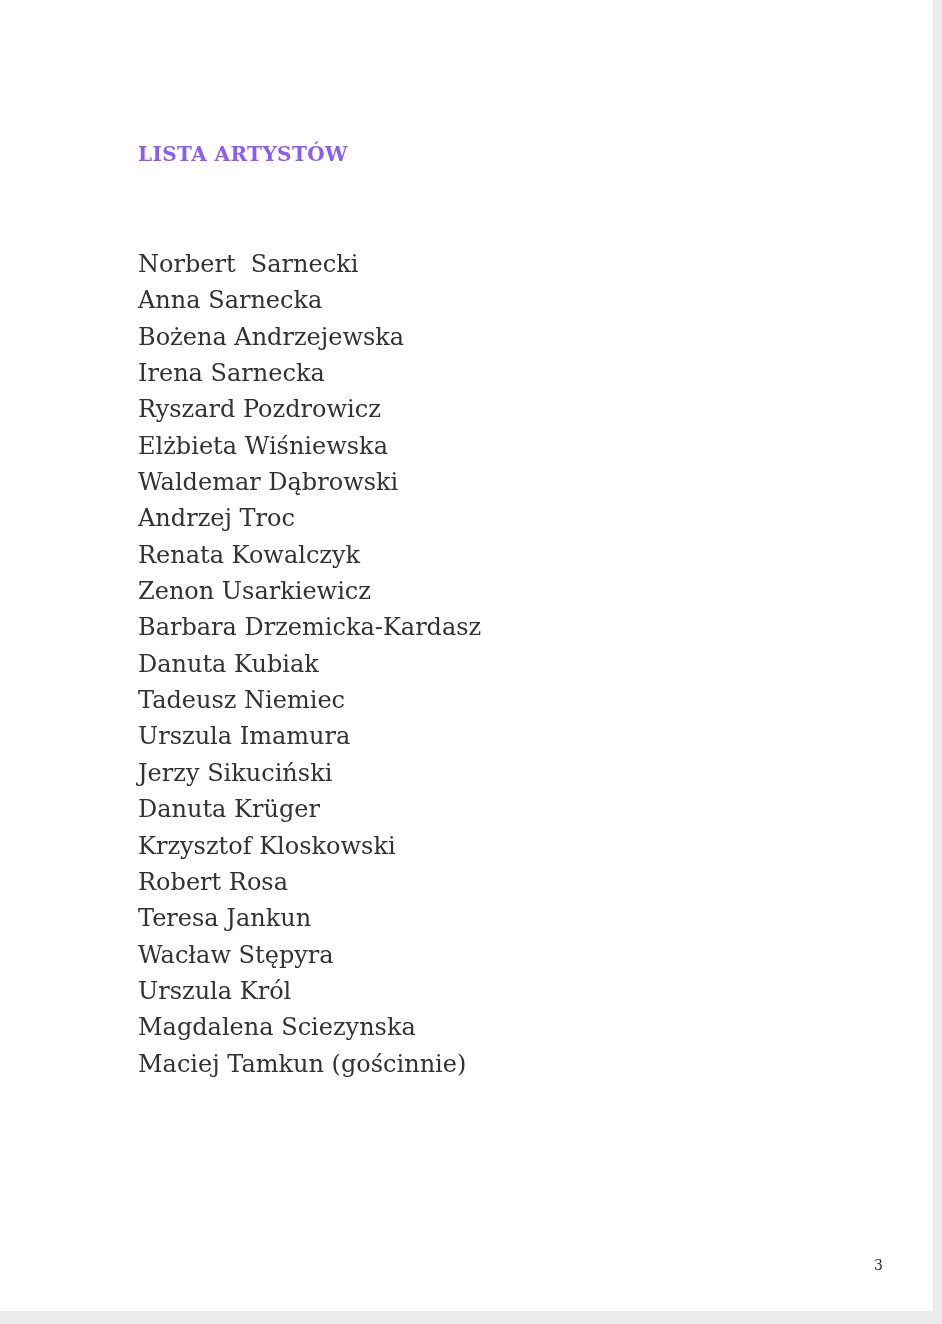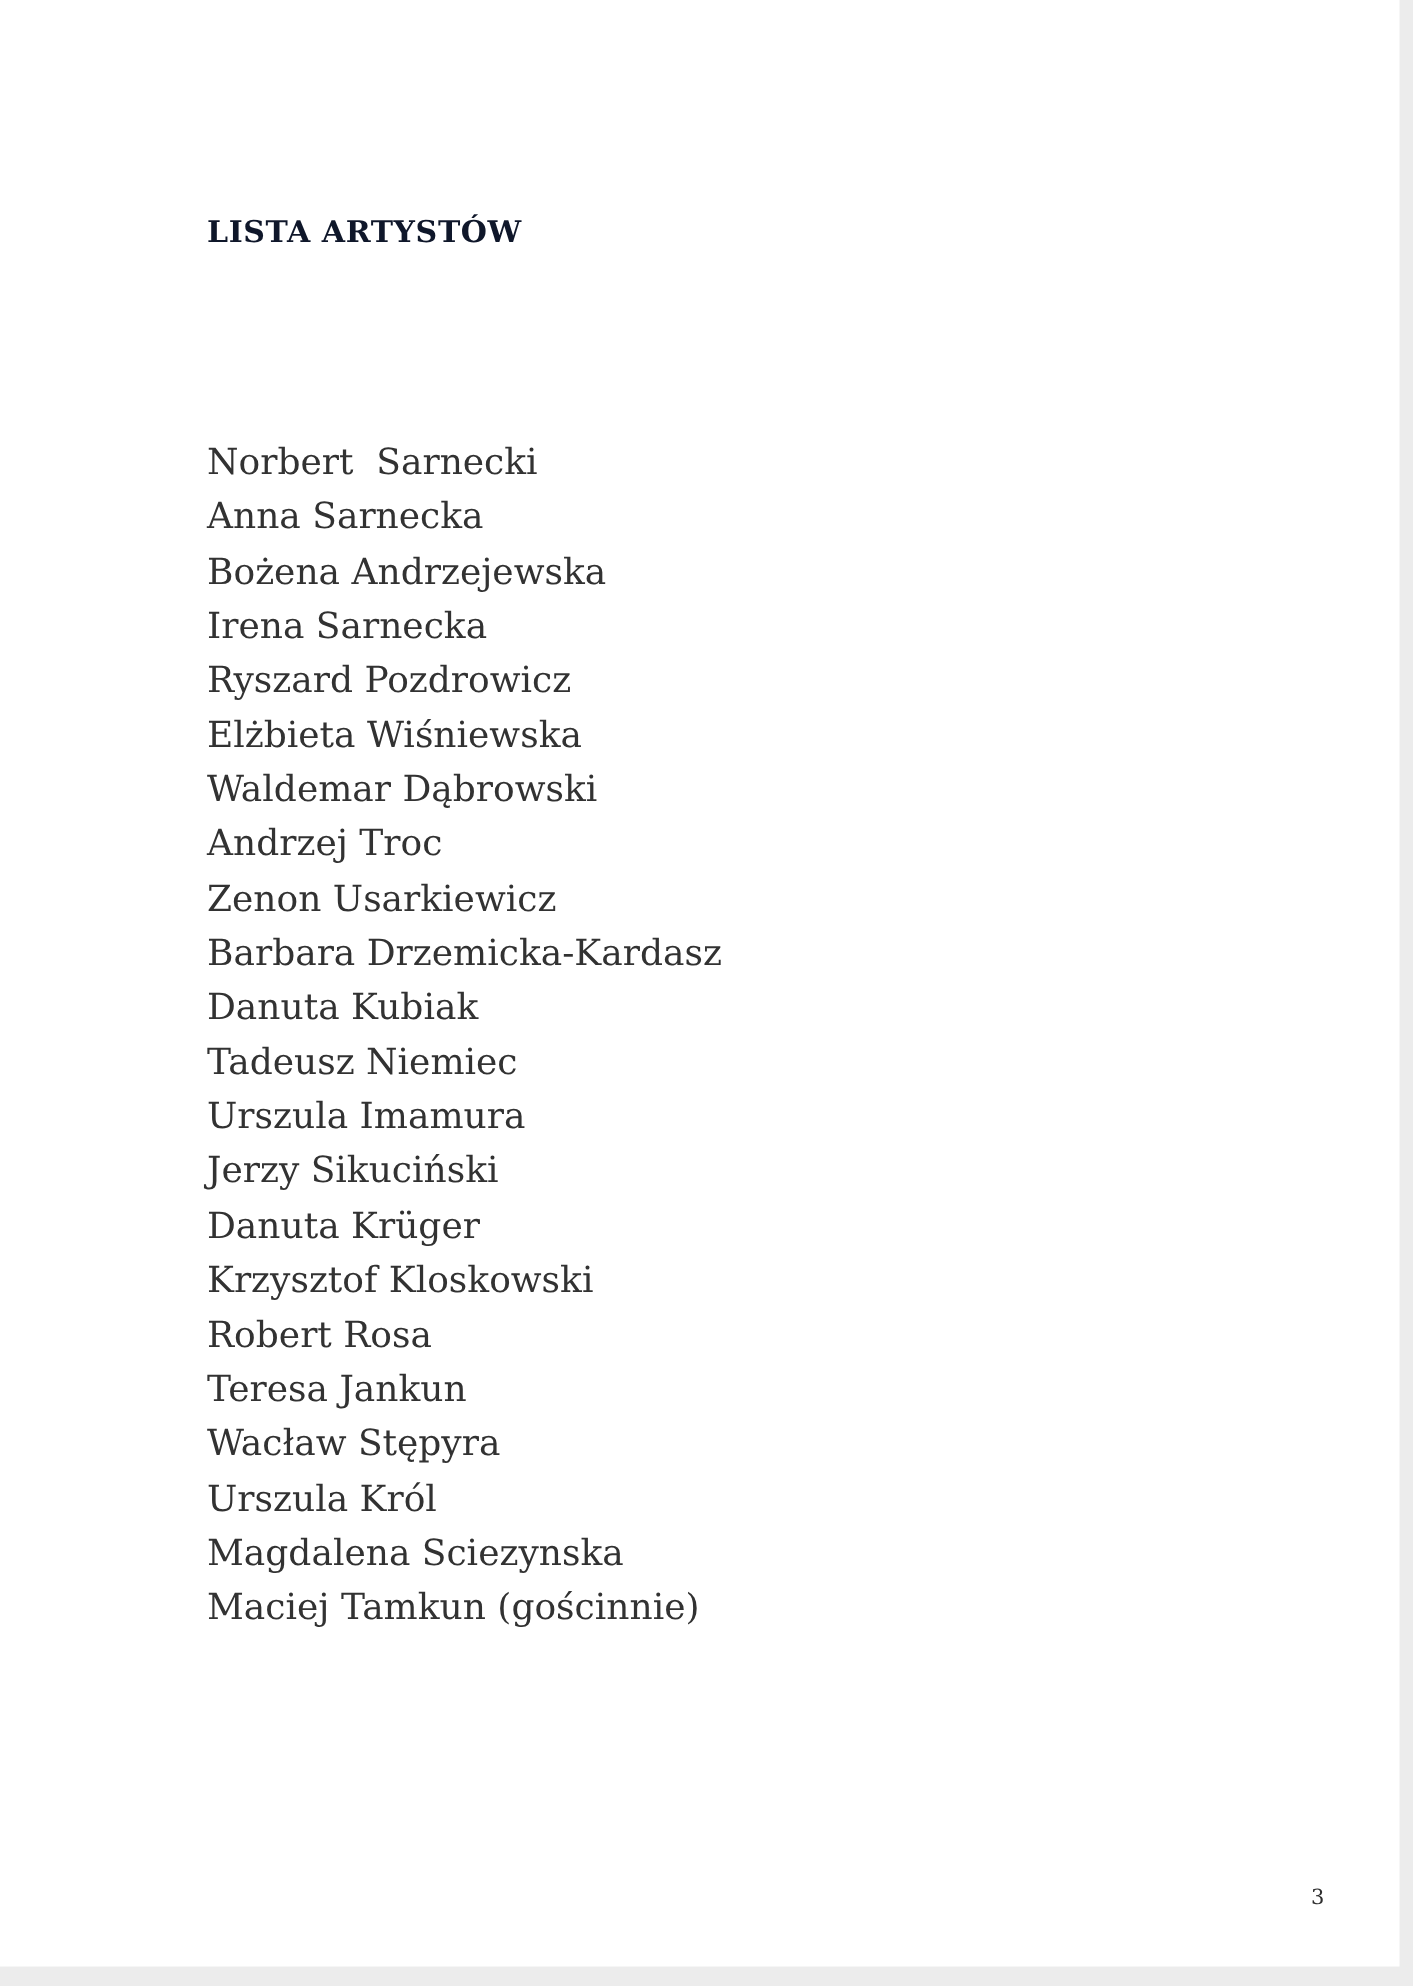--- a/index.html
+++ b/index.html
@@ -25,29 +25,28 @@
     background: #ffffff;
   }
 
   .doc-title {
     position: absolute;
     left: 138px;
     top: 142px;
     font-size: 20px;
     font-weight: bold;
     letter-spacing: 0.4px;
-    color: #0f172a;
+    color: #8b5cf6;
   }
 
   .artist-list {
     position: absolute;
     left: 138px;
     top: 246px;
     width: 620px;
-    margin-top: 44px;
   }
 
   .artist-name {
     font-size: 24px;
     line-height: 36.35px;
     color: #323232;
     white-space: pre-wrap; 
   }
 
   .page-number {
@@ -67,20 +66,21 @@
 
   <div class="artist-list">
       <div class="artist-name">Norbert  Sarnecki</div>
       <div class="artist-name">Anna Sarnecka</div>
       <div class="artist-name">Bożena Andrzejewska</div>
       <div class="artist-name">Irena Sarnecka</div>
       <div class="artist-name">Ryszard Pozdrowicz</div>
       <div class="artist-name">Elżbieta Wiśniewska</div>
       <div class="artist-name">Waldemar Dąbrowski</div>
       <div class="artist-name">Andrzej Troc</div>
+      <div class="artist-name">Renata Kowalczyk</div>
       <div class="artist-name">Zenon Usarkiewicz</div>
       <div class="artist-name">Barbara Drzemicka-Kardasz</div>
       <div class="artist-name">Danuta Kubiak</div>
       <div class="artist-name">Tadeusz Niemiec</div>
       <div class="artist-name">Urszula Imamura</div>
       <div class="artist-name">Jerzy Sikuciński</div>
       <div class="artist-name">Danuta Krüger</div>
       <div class="artist-name">Krzysztof Kloskowski</div>
       <div class="artist-name">Robert Rosa</div>
       <div class="artist-name">Teresa Jankun</div>

